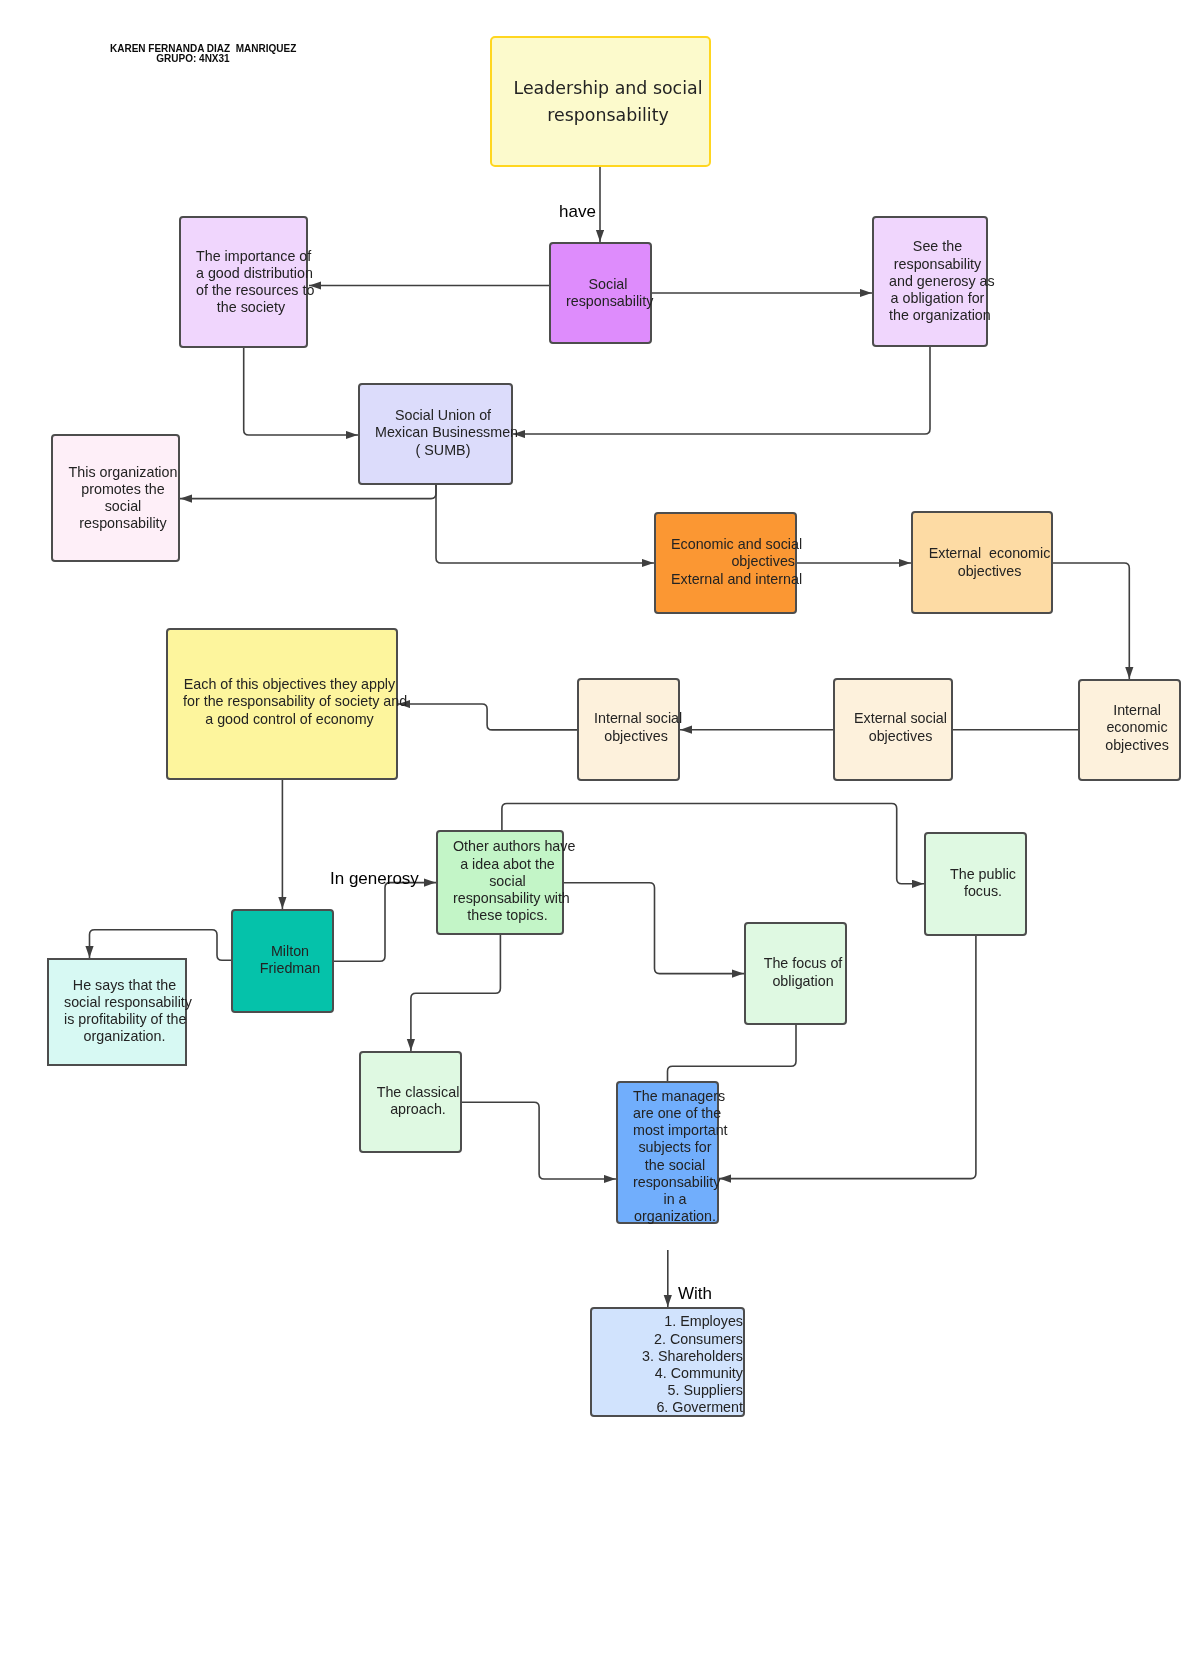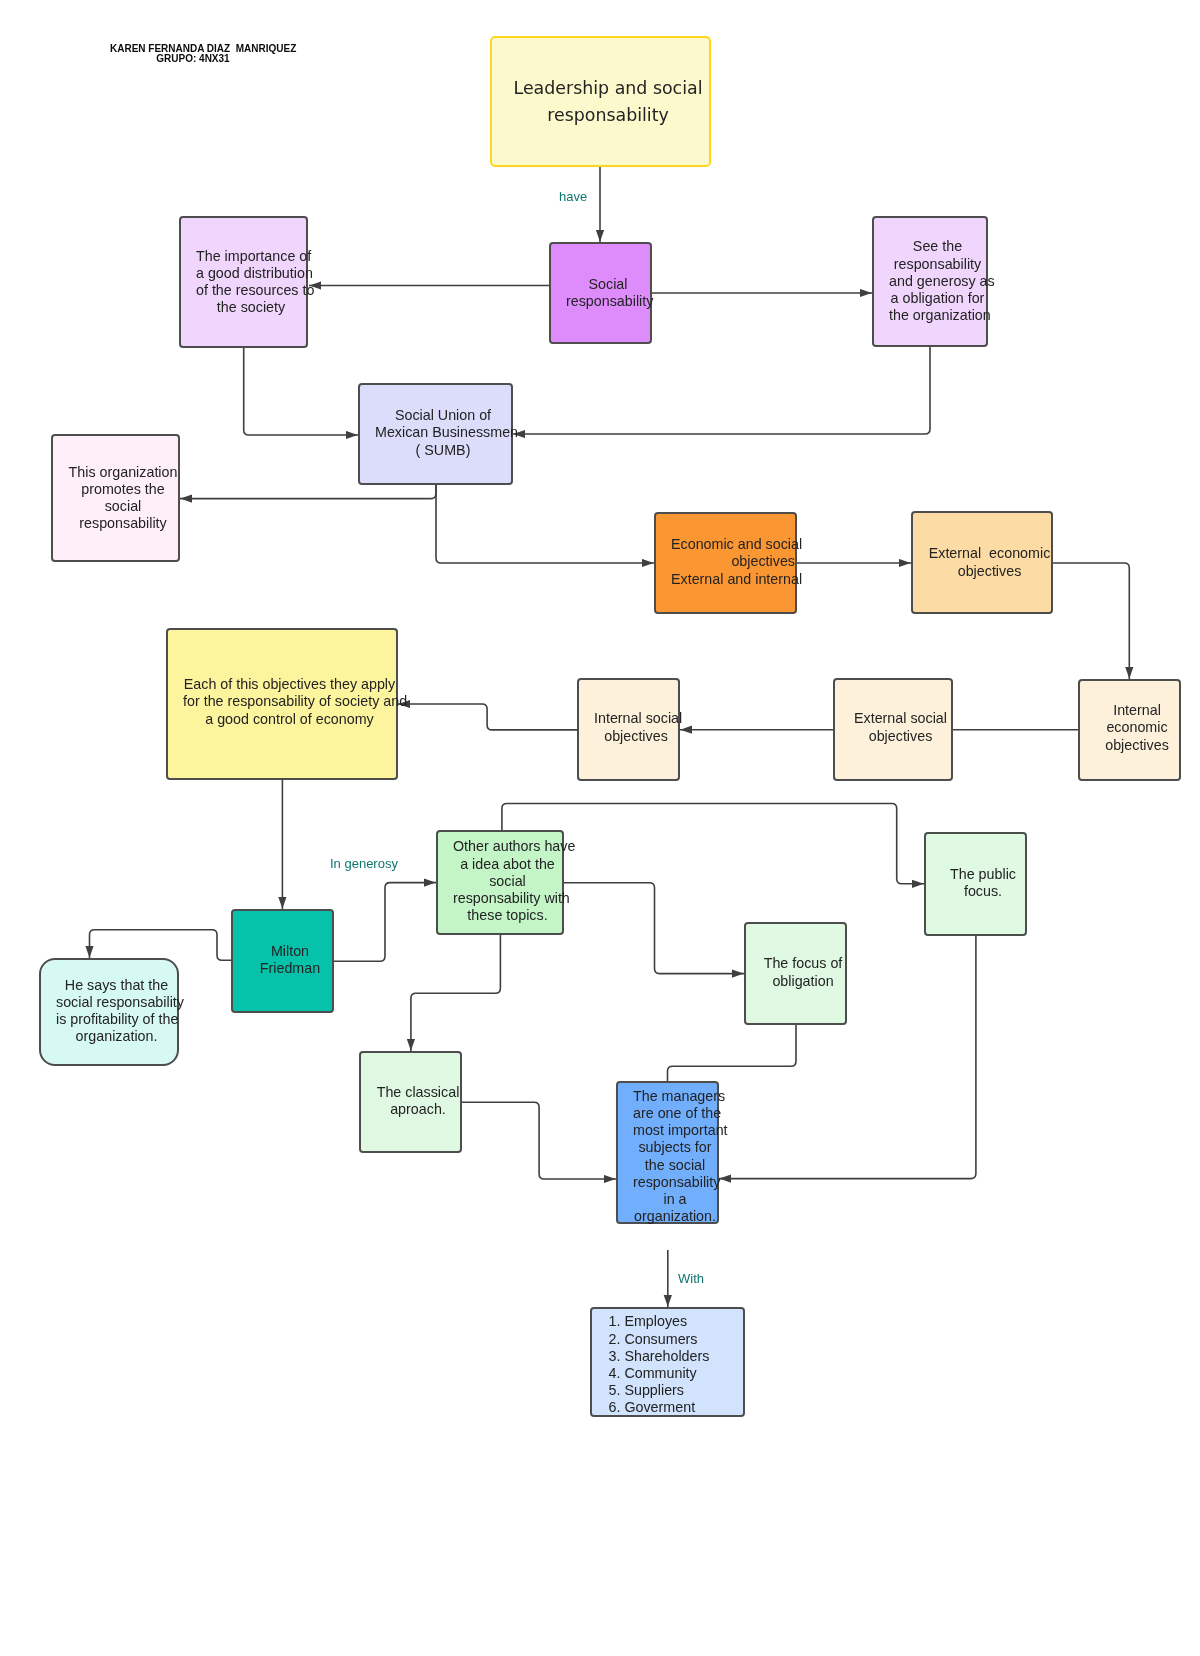--- a/index.html
+++ b/index.html
@@ -5,26 +5,26 @@
 <style>
   html,body{margin:0;padding:0;background:#ffffff;}
   *{-webkit-font-smoothing:antialiased;}
   #canvas{position:relative;width:1200px;height:1656px;background:#ffffff;
     font-family:"Liberation Sans",sans-serif;overflow:hidden;}
   .node{position:absolute;box-sizing:border-box;border-style:solid;border-radius:4px;
     display:flex;align-items:center;justify-content:center;text-align:center;
     color:#232323;font-size:14.3px;line-height:17.2px;white-space:pre;padding-left:15px;}
   .node .t{width:100%;}
   .node.left{text-align:left;}
-  .node.left .t{padding-left:1.5px;}
+  .node.left .t{padding-left:1.5px;text-align:right;}
   #n-title{font-family:"DejaVu Sans",sans-serif;font-size:17.4px;line-height:26.9px;font-weight:500;}
   svg#edges{position:absolute;left:0;top:0;width:1200px;height:1656px;}
   .hdr{position:absolute;font-weight:bold;font-size:10px;line-height:10.8px;
     text-align:center;color:#0b0b0b;white-space:pre;}
-  .elabel{position:absolute;font-size:13px;line-height:14px;color:#0f766e;white-space:nowrap;}
+  .elabel{position:absolute;font-size:17px;line-height:14px;color:#000000;white-space:nowrap;margin-top:15px;}
 </style>
 </head>
 <body>
 
 <div id="canvas">
   <div class="hdr" id="hdr" style="left:110px;top:43.5px;width:166px;"><div>KAREN FERNANDA DIAZ  MANRIQUEZ</div><div>GRUPO: 4NX31</div></div>
   <svg id="edges" viewBox="0 0 1200 1656">
     <defs>
       <marker id="ah" markerWidth="13" markerHeight="9" refX="12.3" refY="4.2" orient="auto" markerUnits="userSpaceOnUse">
         <path d="M0,0 L12,4.2 L0,8.4 z" fill="#3f3f3f"></path>
@@ -86,21 +86,21 @@
 objectives</div></div>
       <div class="node" id="n-ext-social" style="left: 833px; top: 678px; width: 120px; height: 103px; background: rgb(253, 241, 220); border-color: rgb(77, 77, 77); border-width: 2px; border-radius: 4px;"><div class="t" style="transform: translateY(-2px);">External social
 objectives</div></div>
       <div class="node" id="n-int-social" style="left: 577px; top: 678px; width: 103px; height: 103px; background: rgb(253, 241, 220); border-color: rgb(77, 77, 77); border-width: 2px; border-radius: 4px; text-align: center;"><div class="t" style="transform: translateY(-2px);">Internal social
 objectives</div></div>
       <div class="node" id="n-each-of" style="left: 166px; top: 628px; width: 232px; height: 152px; background: rgb(253, 245, 157); border-color: rgb(77, 77, 77); border-width: 2px; border-radius: 4px;"><div class="t" style="transform: translateY(-2px);">Each of this objectives they apply
 for the responsability of society and
 a good control of economy</div></div>
       <div class="node" id="n-milton" style="left: 231px; top: 909px; width: 103px; height: 104px; background: rgb(5, 194, 170); border-color: rgb(77, 77, 77); border-width: 2px; border-radius: 4px;"><div class="t" style="transform: translateY(-1.5px);">Milton
 Friedman</div></div>
-      <div class="node" id="n-he-says" style="left: 39px; top: 958px; width: 140px; height: 108px; background: rgb(215, 249, 243); border-color: rgb(77, 77, 77); border-width: 2px; border-radius: 16px;"><div class="t" style="transform: translateY(-1px);">He says that the
+      <div class="node" id="n-he-says" style="left: 47px; top: 958px; width: 140px; height: 108px; background: rgb(215, 249, 243); border-color: rgb(77, 77, 77); border-width: 2px; border-radius: 0;"><div class="t" style="transform: translateY(-1px);">He says that the
 social responsability
 is profitability of the
 organization.</div></div>
       <div class="node" id="n-other-authors" style="left: 436px; top: 830px; width: 128px; height: 105px; background: rgb(195, 245, 199); border-color: rgb(77, 77, 77); border-width: 2px; border-radius: 4px;"><div class="t" style="transform: translateY(-1px);">Other authors have
 a idea abot the
 social
 responsability with
 these topics.</div></div>
       <div class="node" id="n-public-focus" style="left: 924px; top: 832px; width: 103px; height: 104px; background: rgb(223, 249, 226); border-color: rgb(77, 77, 77); border-width: 2px; border-radius: 4px;"><div class="t" style="transform: translateY(-1px);">The public
 focus.</div></div>

